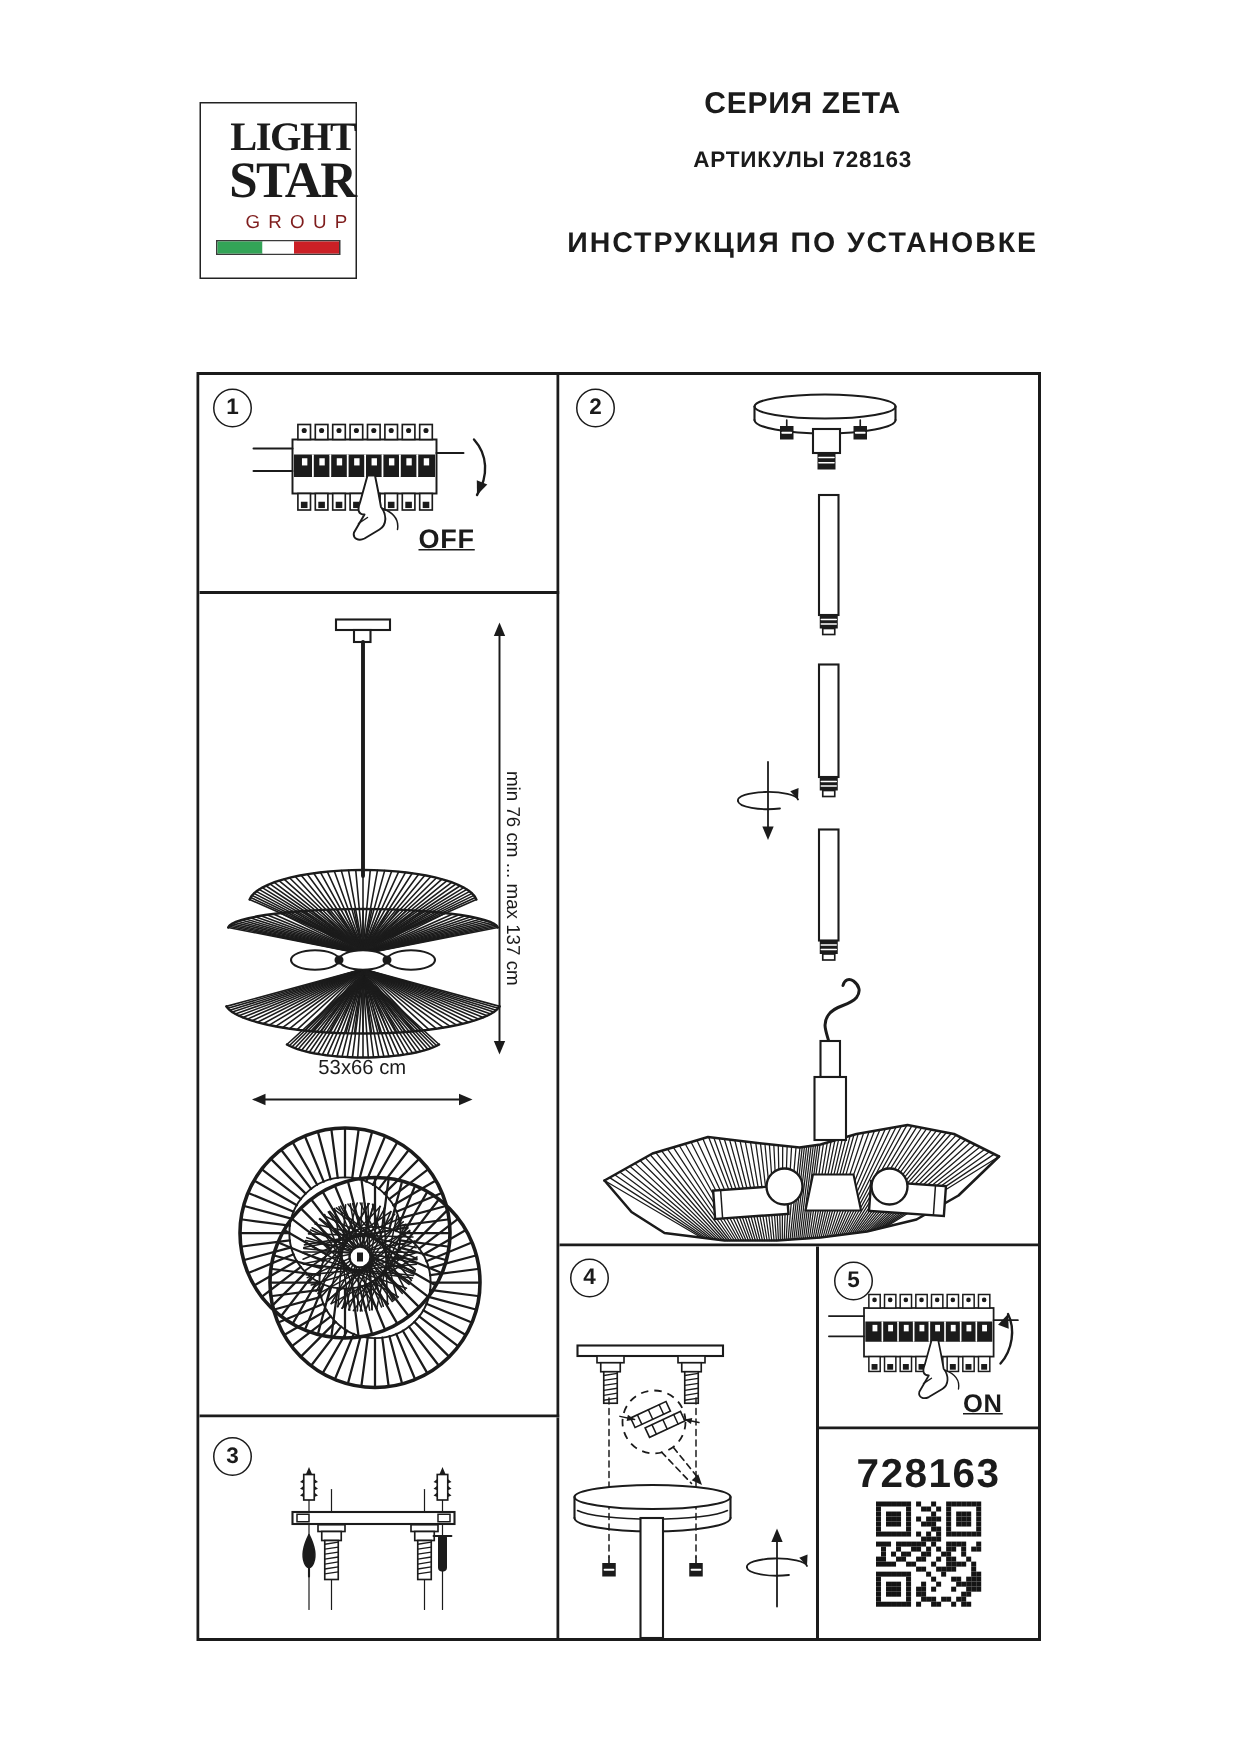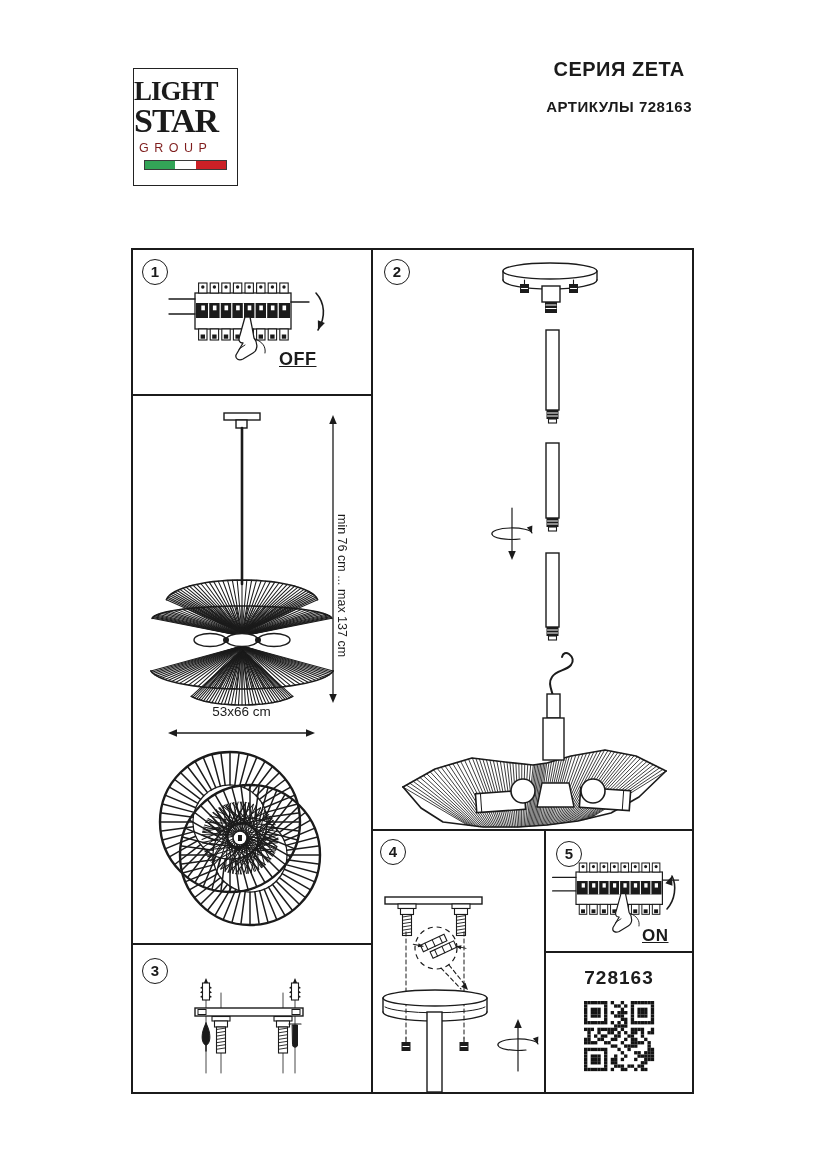--- a/index.html
+++ b/index.html
@@ -1,21 +1,21 @@
 <!DOCTYPE html>
 <html><head>
 <meta charset="utf-8">
 <style>
   html,body{margin:0;padding:0;}
   body{width:826px;height:1171px;position:relative;background:#fff;overflow:hidden;
        font-family:"Liberation Sans",sans-serif;color:#1b1b1b;}
   .abs{position:absolute;}
   
   .logo{left:133px;top:68px;width:105px;height:118px;border:1.6px solid #222;
-        text-align:left;box-sizing:border-box;background:#fff;}
+        text-align:right;box-sizing:border-box;background:#fff;}
   .logo-l1{font-family:"Liberation Serif",serif;font-weight:bold;font-size:27px;line-height:1.0;margin-top:9px;letter-spacing:-1px;}
   .logo-l2{font-family:"Liberation Serif",serif;font-weight:bold;font-size:34px;line-height:0.95;letter-spacing:-1px;}
   .logo-l3{font-size:12.5px;letter-spacing:5.5px;margin-top:4px;padding-left:5px;color:#7f1d1d;}
   .flag{display:flex;height:8px;margin:5px 10px 0 10px;border:1px solid #3a3a3a;}
   .flag span{display:block;height:100%;}
   .titles{right:134px;top:58px;text-align:center;font-weight:bold;}
   .t-series{font-size:20px;letter-spacing:0.5px;}
   .t-art{font-size:15px;letter-spacing:0.5px;margin-top:17px;}
   .t-instr{font-size:19px;letter-spacing:1.3px;margin-top:3px;line-height:26px;}
   .t-gap{height:32px;}
@@ -24,41 +24,42 @@
   .panel{position:absolute;box-sizing:border-box;overflow:hidden;background:#fff;}
   .b-r{border-right:2px solid #1b1b1b;} .b-b{border-bottom:2px solid #1b1b1b;}
   .num{position:absolute;width:24px;height:24px;border:1.7px solid #1b1b1b;border-radius:50%;
        text-align:center;font-weight:bold;font-size:15px;line-height:24px;background:#fff;z-index:5;}
   .swlabel{position:absolute;font-weight:bold;font-size:18px;letter-spacing:0.5px;z-index:5;text-decoration:underline;}
   .dim-v{position:absolute;left:199px;top:84px;height:212px;width:20px;
          writing-mode:vertical-rl;display:flex;align-items:center;justify-content:center;
          font-size:12.5px;white-space:nowrap;}
   .dim-h{position:absolute;left:30px;top:308px;width:157px;text-align:center;font-size:13.5px;}
   .qr-art{position:absolute;left:0;top:14px;width:100%;text-align:center;font-weight:bold;
-          font-size:19px;letter-spacing:1px;}
+          font-size:27px;letter-spacing:1px;}
   svg.art{position:absolute;left:0;top:0;}
 </style>
 </head>
 <body>
 
 <div class="abs logo">
   <div class="logo-l1">LIGHT</div>
   <div class="logo-l2">STAR</div>
   <div class="logo-l3">GROUP</div>
   <div class="flag">
     <span style="width: 37%; background: rgb(51, 164, 87);"></span>
     <span style="width: 26%; background: rgb(255, 255, 255);"></span>
     <span style="width: 37%; background: rgb(203, 32, 38);"></span>
   </div>
 </div>
 
 <div class="abs titles">
   <div class="t-series">СЕРИЯ ZETA</div>
   <div class="t-art">АРТИКУЛЫ 728163</div>
   <div class="t-gap"></div>
+  <div class="t-instr">ИНСТРУКЦИЯ ПО УСТАНОВКЕ</div>
 </div>
 
 <div class="abs board">
 
   <div class="panel b-r b-b" id="p1" style="left:0;top:0;width:240px;height:146px;">
     <div class="num" style="left:9px;top:9px;">1</div>
     <svg class="art" id="art1" width="238" height="144" viewBox="0 0 238 144">
         <g transform="translate(62,33)">
           <rect x="0" y="10" width="96" height="36" fill="#fff" stroke="#1b1b1b" stroke-width="1.3"></rect>
           <rect x="3.6" y="0" width="8.4" height="10" fill="#fff" stroke="#1b1b1b" stroke-width="1.1"></rect>

